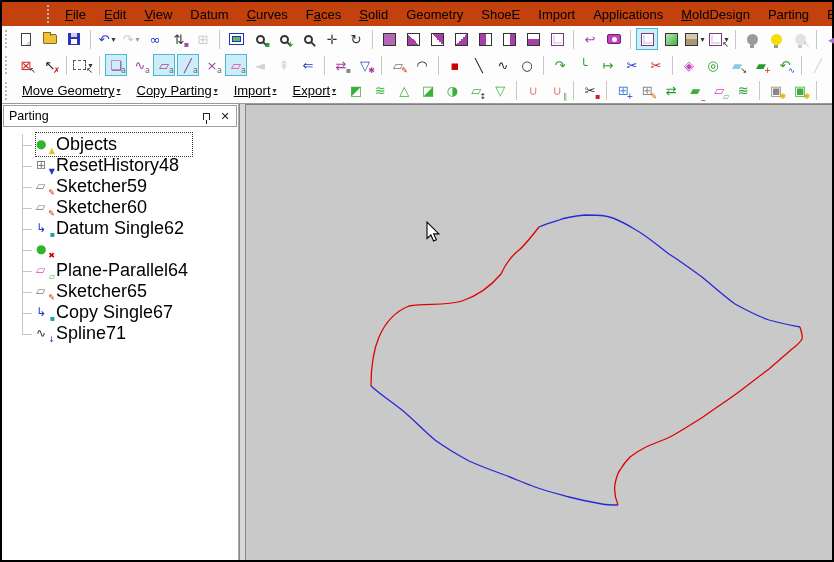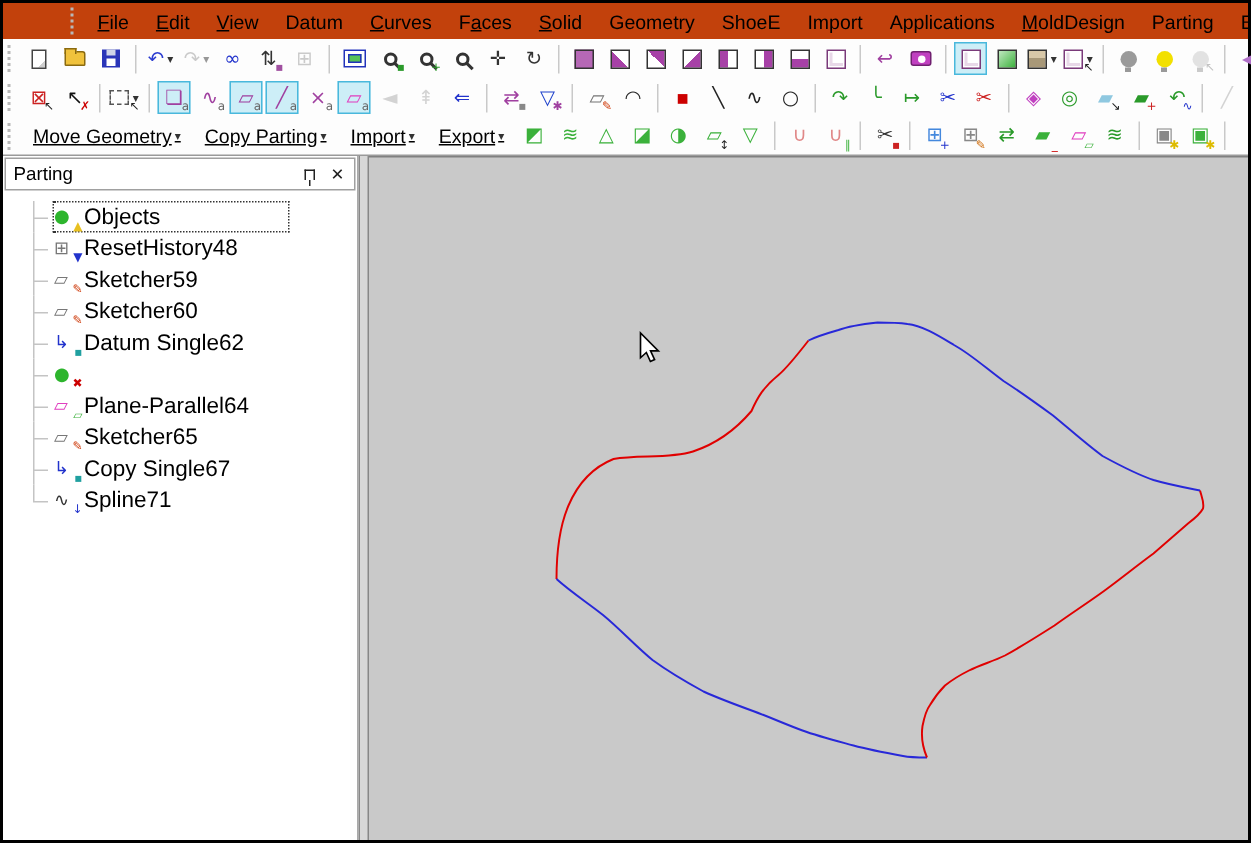--- a/index.html
+++ b/index.html
@@ -62,21 +62,21 @@
   .pin-shape::after { content:""; position:absolute; left:2px; bottom:-4px; width:1.5px; height:4px; background:#222; }
   .name-header { margin:3px 0 0 2px; width:187px; height:16px; border:1px solid #a0a0a0; font-size:12px; padding:0px 4px; background:#fff; }
   .tree { flex:1; overflow:hidden; padding-top:6px; }
   .tree-row { height:21px; display:flex; align-items:center; position:relative; padding-left:34px; }
   .tree-row::before { content:""; position:absolute; left:20px; top:0; bottom:0; border-left:1px solid #c4c4c4; }
   .tree-row.last::before { bottom:50%; }
   .tree-row::after { content:""; position:absolute; left:20px; top:50%; width:10px; border-top:1px solid #c4c4c4; }
   .ti { position:relative; width:17px; height:16px; flex:0 0 auto; font-family:"DejaVu Sans", sans-serif; }
   .ti .m { position:absolute; left:0; top:1px; font-size:12px; line-height:1; }
   .ti .s { position:absolute; right:-2px; bottom:-2px; font-size:8px; line-height:1; }
-  .tree-label { padding:1px 3px; font-size:15px; white-space:nowrap; }
+  .tree-label { padding:1px 3px; font-size:18px; white-space:nowrap; }
   .tree-row.selected .sel-wrap { outline:1px dotted #333; }
   .sel-wrap { display:flex; align-items:center; flex:1; margin-right:46px; }
 
   .splitter { width:7px; flex:0 0 auto; background:#d8d8d8; border-left:1px solid #888; border-right:1px solid #888; }
   .canvas { flex:1 1 auto; background:#c9c9c9; border-top:1px solid #808080; position:relative; overflow:hidden; }
   .canvas svg { position:absolute; left:0; top:0; }
 </style>
 </head>
 <body>
 

